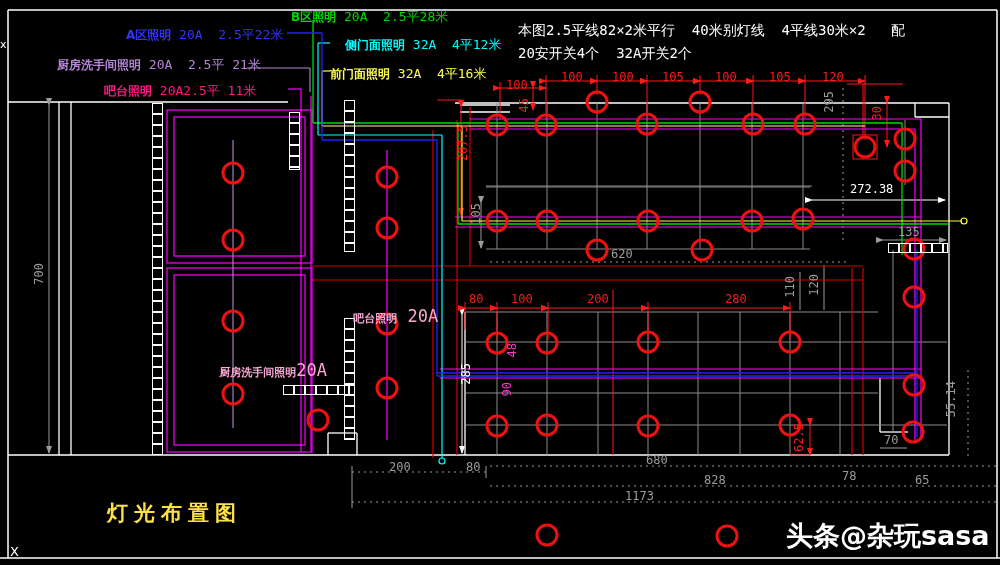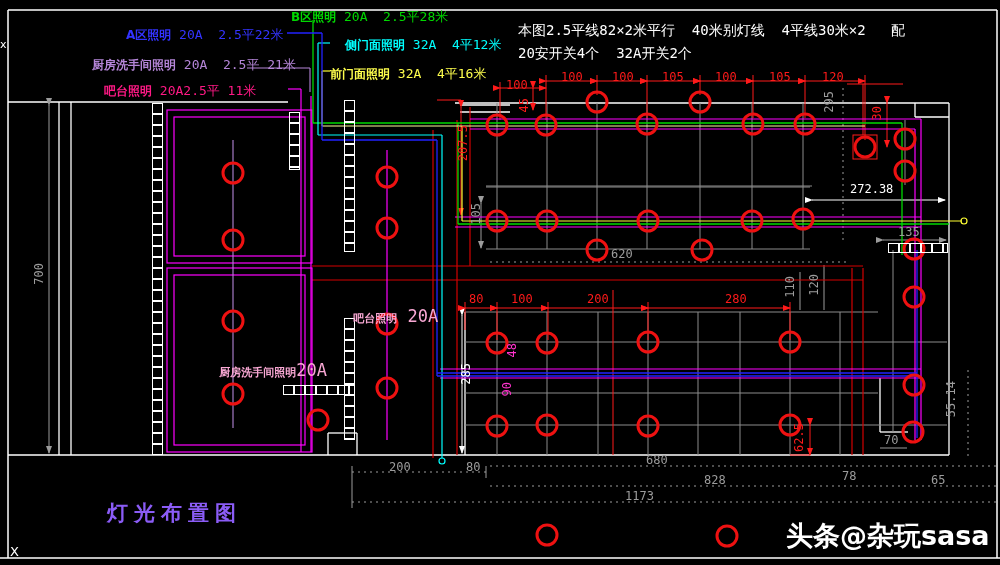--- a/index.html
+++ b/index.html
@@ -12,21 +12,21 @@
   .dim.rot{writing-mode:vertical-rl;transform:rotate(180deg);}
   .red{color:#ff1a1a}.gray{color:#9c9c9c}.white{color:#fff}.mag{color:#ff33cc}
   .clabel{position:absolute;white-space:pre;line-height:1;}
   .cname{font-size:12px;font-weight:bold;}
   .cspec{font-size:13px;font-family:"DejaVu Sans Mono",monospace;}
   .note{position:absolute;color:#fff;font-size:14px;white-space:pre;
         font-family:"DejaVu Sans Mono",monospace;}
   .roomlabel{position:absolute;white-space:pre;line-height:1;color:#f9a8d4;}
   .roomlabel .small{font-size:11px;font-weight:bold;}
   .roomlabel .big{font-size:17px;font-family:"DejaVu Sans Mono",monospace;}
-  .title{position:absolute;color:#8b5cf6;font-size:21px;letter-spacing:6px;font-weight:bold;}
+  .title{position:absolute;color:#fde047;font-size:21px;letter-spacing:6px;font-weight:bold;}
   .wm{position:absolute;color:#fff;font-size:27px;font-weight:bold;letter-spacing:0;}
   .axis{position:absolute;color:#fff;font-size:13px;}
   
   .hatch{position:absolute;border:1px solid #fff;background:
      repeating-linear-gradient(to bottom,transparent 0 9px,#fff 9px 11px);}
   .hatch.h{background:repeating-linear-gradient(to right,transparent 0 9px,#fff 9px 11px);}
 </style>
 </head>
 <body>
 
@@ -270,21 +270,21 @@
   <div class="hatch" style="left:289px;top:112px;width:9px;height:56px"></div>
   <div class="hatch" style="left:344px;top:100px;width:9px;height:150px"></div>
   <div class="hatch" style="left:344px;top:318px;width:9px;height:120px"></div>
   <div class="hatch h" style="left:888px;top:243px;width:58px;height:8px"></div>
   <div class="hatch h" style="left:283px;top:385px;width:70px;height:8px"></div>
 
   <div id="circuit-labels">
       <div class="clabel" style="left: 291px; top: 8px; color: rgb(0, 216, 0);"><span class="cname">B区照明</span><span class="cspec"> 20A  2.5平28米</span></div>
       <div class="clabel" style="left: 126px; top: 26px; color: rgb(51, 51, 255);"><span class="cname">A区照明</span><span class="cspec"> 20A  2.5平22米</span></div>
       <div class="clabel" style="left: 345px; top: 36px; color: rgb(0, 255, 255);"><span class="cname">侧门面照明</span><span class="cspec"> 32A  4平12米</span></div>
-      <div class="clabel" style="left: 57px; top: 56px; color: rgb(181, 134, 216); margin-left: 35px;"><span class="cname">厨房洗手间照明</span><span class="cspec"> 20A  2.5平 21米</span></div>
+      <div class="clabel" style="left: 57px; top: 56px; color: rgb(181, 134, 216);"><span class="cname">厨房洗手间照明</span><span class="cspec"> 20A  2.5平 21米</span></div>
       <div class="clabel" style="left: 330px; top: 65px; color: rgb(255, 255, 77);"><span class="cname">前门面照明</span><span class="cspec"> 32A  4平16米</span></div>
       <div class="clabel" style="left: 104px; top: 82px; color: rgb(255, 25, 133);"><span class="cname">吧台照明</span><span class="cspec"> 20A2.5平 11米</span></div>
     </div>
 
   <div id="dims-layer">
       <div class="dim red" style="left: 506px; top: 79px;">100</div>
       <div class="dim red" style="left: 561px; top: 71px;">100</div>
       <div class="dim red" style="left: 612px; top: 71px;">100</div>
       <div class="dim red" style="left: 662px; top: 71px;">105</div>
       <div class="dim red" style="left: 715px; top: 71px;">100</div>
@@ -302,21 +302,21 @@
       <div class="dim mag rot" style="left: 501px; top: 382px;">90</div>
       <div class="dim gray rot" style="left: 823px; top: 91px;">295</div>
       <div class="dim gray rot" style="left: 470px; top: 203px;">105</div>
       <div class="dim gray rot" style="left: 784px; top: 276px;">110</div>
       <div class="dim gray rot" style="left: 808px; top: 274px;">120</div>
       <div class="dim gray" style="left: 898px; top: 226px; text-align: center;">135</div>
       <div class="dim gray" style="left: 611px; top: 248px;">620</div>
       <div class="dim gray rot" style="left: 33px; top: 263px;">700</div>
       <div class="dim gray" style="left: 884px; top: 434px; text-align: right;">70</div>
       <div class="dim gray" style="left: 842px; top: 470px;">78</div>
-      <div class="dim gray" style="left: 915px; top: 474px; margin-left: 16px;">65</div>
+      <div class="dim gray" style="left: 915px; top: 474px;">65</div>
       <div class="dim gray rot" style="left: 945px; top: 381px;">55.14</div>
       <div class="dim gray" style="left: 389px; top: 461px;">200</div>
       <div class="dim gray" style="left: 466px; top: 461px;">80</div>
       <div class="dim gray" style="left: 646px; top: 454px;">680</div>
       <div class="dim gray" style="left: 704px; top: 474px;">828</div>
       <div class="dim gray" style="left: 625px; top: 490px;">1173</div>
       <div class="dim white" style="left: 850px; top: 183px;">272.38</div>
       <div class="dim white rot" style="left: 460px; top: 363px;">285</div>
     </div>
 

